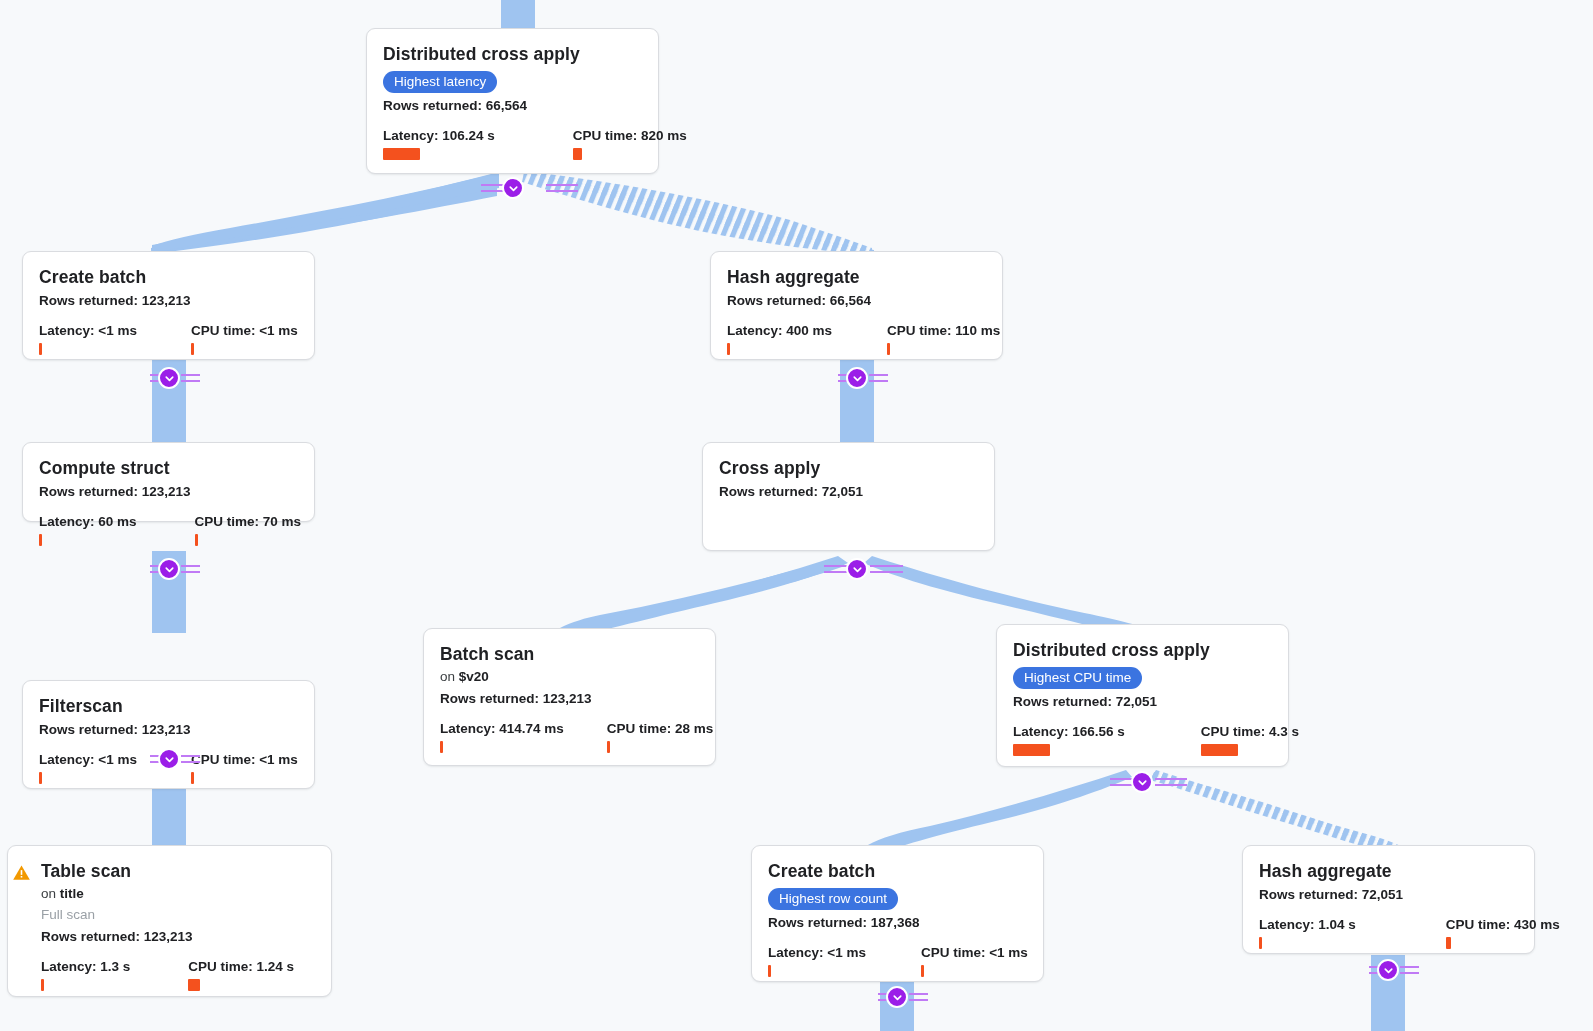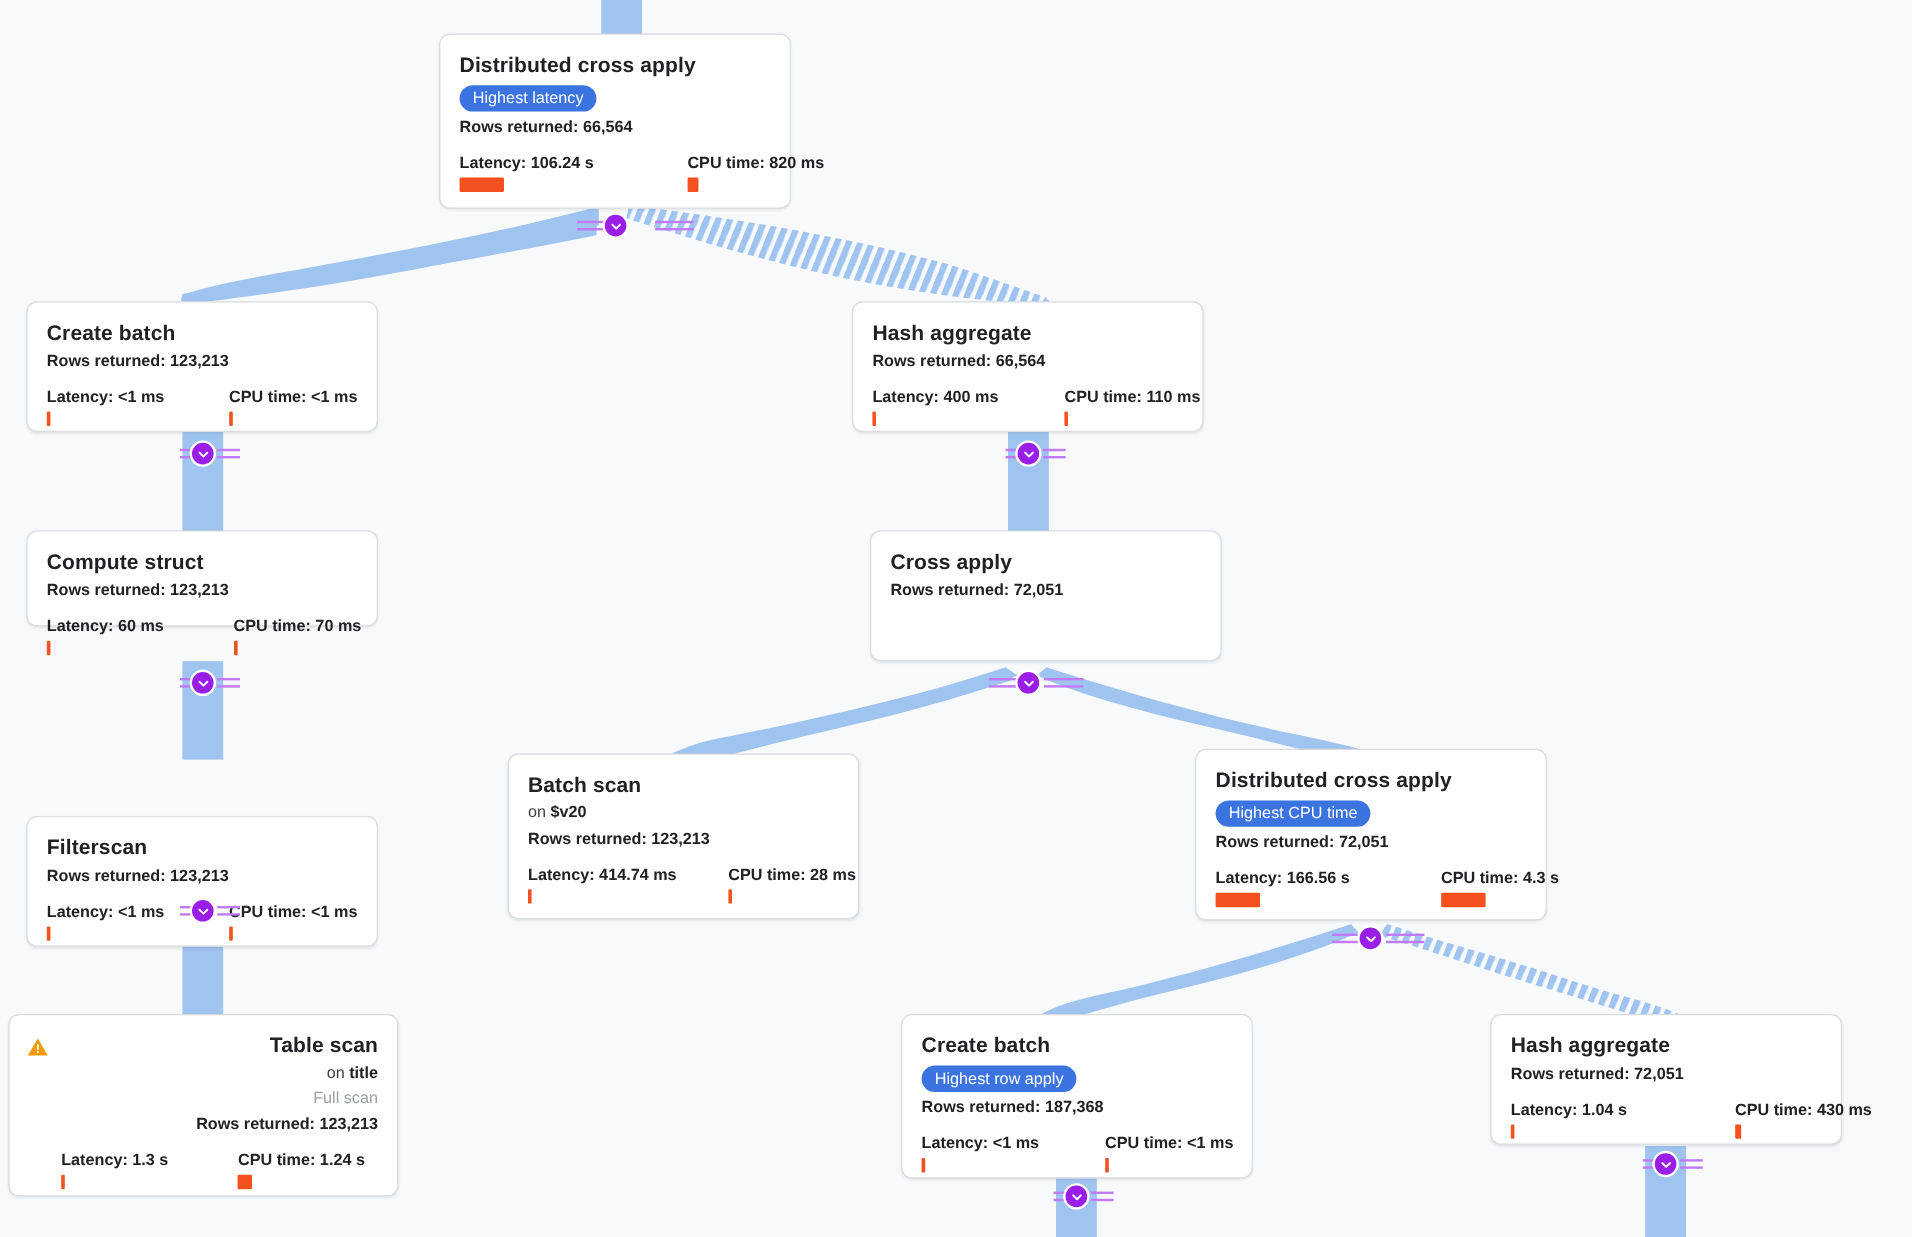--- a/index.html
+++ b/index.html
@@ -28,22 +28,21 @@
   .node {
     position: absolute;
     box-sizing: border-box;
     background: #ffffff;
     border: 1px solid #dadce0;
     border-radius: 9px;
     box-shadow: 0 1px 2px rgba(60,64,67,.10);
     padding: 14px 16px 16px 16px;
   }
   .node.with-icon {
-    padding-left: 14px;
-    text-align: right;
+    padding-left: 4px;
   }
   .node-inner {
     display: flex;
     align-items: flex-start;
     gap: 10px;
   }
   .node-body {
     flex: 1 1 auto;
     min-width: 0;
   }
@@ -299,21 +298,21 @@
                 <div class="metric-bar" style="width: 3px;"></div>
               </div>
               <div class="metric">
                 <div class="metric-label">CPU time: 70 ms</div>
                 <div class="metric-bar" style="width: 3px;"></div>
               </div>
             </div>
           </div>
         </div>
       </div>
-      <div class="node" style="left: 725px; top: 442px; width: 293px; height: 109px;">
+      <div class="node" style="left: 702px; top: 442px; width: 293px; height: 109px;">
         <div class="node-inner">
           <div class="node-body">
             <div class="node-title">Cross apply</div>
             <div class="rows">Rows returned: 72,051</div>
           </div>
         </div>
       </div>
       <div class="node" style="left: 22px; top: 632px; width: 293px; height: 109px; margin-top: 48px;">
         <div class="node-inner">
           <div class="node-body">
@@ -392,21 +391,21 @@
                 <div class="metric-bar" style="width: 12px;"></div>
               </div>
             </div>
           </div>
         </div>
       </div>
       <div class="node" style="left: 751px; top: 845px; width: 293px; height: 137px;">
         <div class="node-inner">
           <div class="node-body">
             <div class="node-title">Create batch</div>
-            <div><span class="badge">Highest row apply</span></div>
+            <div><span class="badge">Highest row count</span></div>
             <div class="rows">Rows returned: 187,368</div>
             <div class="metrics">
               <div class="metric" style="margin-right: 55px;">
                 <div class="metric-label">Latency: &lt;1 ms</div>
                 <div class="metric-bar" style="width: 3px;"></div>
               </div>
               <div class="metric">
                 <div class="metric-label">CPU time: &lt;1 ms</div>
                 <div class="metric-bar" style="width: 3px;"></div>
               </div>

